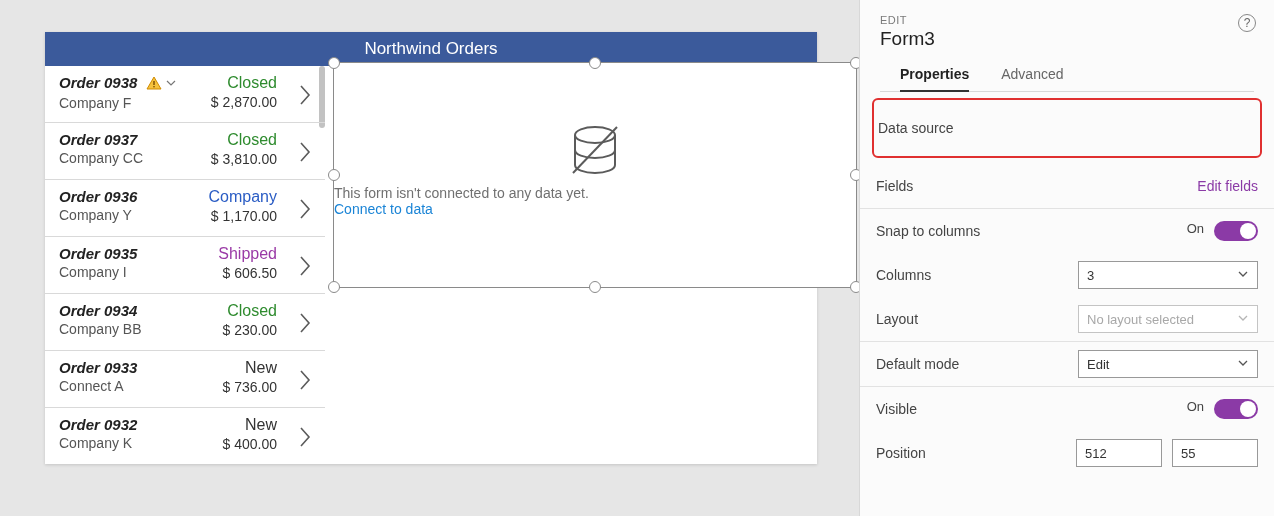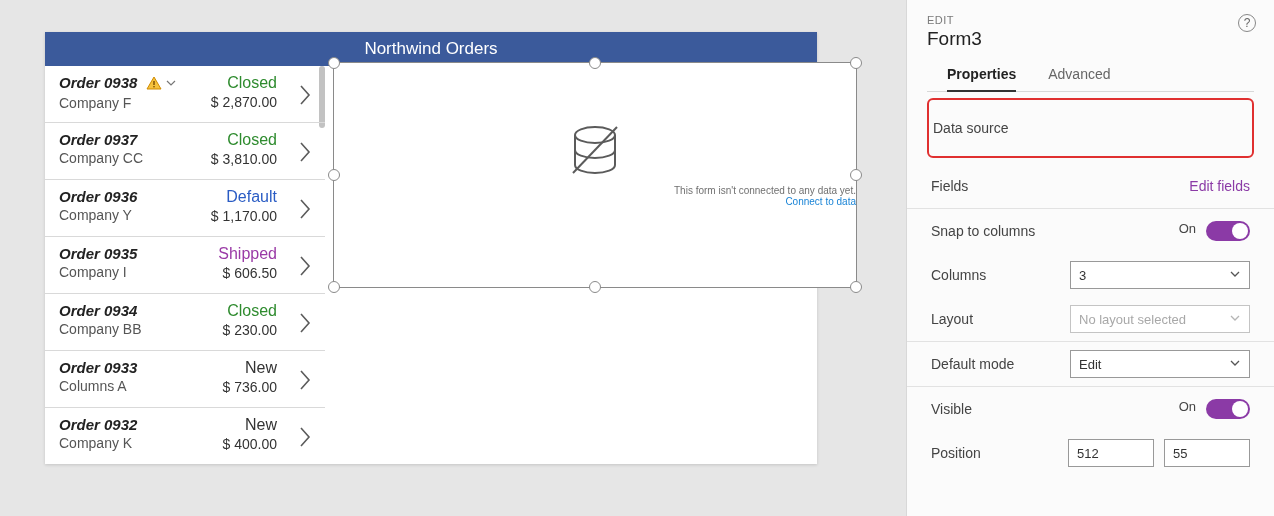--- a/index.html
+++ b/index.html
@@ -68,33 +68,33 @@
     position: absolute;
     left: 288px; top: 30px;
     width: 524px; height: 226px;
     border: 1px solid #8a8a8a;
     background: #fff;
   }
   .handle {
     position:absolute;width:12px;height:12px;border:1px solid #8a8a8a;background:#fff;border-radius:50%;
   }
   .empty-form {
-    text-align:right;
+    text-align:left;
     margin-top:62px;
     color:#707070;
-    font-size:10px;
+    font-size:14px;
   }
   .empty-form svg { display:block;margin:0 auto 8px auto; }
   .empty-link { color:#1a84d6; cursor:pointer; }
 
   
   .props {
     position:absolute;
     right:0; top:0;
-    width:368px; height:516px;
+    width:415px; height:516px;
     background:#fbfbfb;
     border-left:1px solid #d8d8d8;
     font-size:14px;
     color:#333;
   }
   .props-header {
     padding:14px 20px 0 20px;
     position:relative;
   }
   .props-header .edit-label { font-size:11px;color:#7a7a7a;letter-spacing:0.5px; }
@@ -112,21 +112,21 @@
     display:flex;gap:32px;
     padding:0 20px;
   }
   .tab {
     padding-bottom:8px;
     color:#666;cursor:pointer;
     font-size:14px;
   }
   .tab.active { color:#222;font-weight:600;border-bottom:2px solid #333;margin-bottom:-1px; }
 
-  .prop-block { border-bottom:1px solid #e2e2e2; padding:0 24px; }
+  .prop-block { border-bottom:1px solid #e2e2e2; padding:0 16px; }
   .prop-row {
     display:flex;align-items:center;justify-content:space-between;
     min-height:44px;
   }
   .prop-label { color:#444; }
   .prop-link { color:#8b3aa6;cursor:pointer; }
 
   .select {
     width:180px;height:28px;border:1px solid #999;background:#fff;
     padding:0 8px;display:flex;align-items:center;justify-content:space-between;
@@ -192,21 +192,21 @@
         <div class="order-price">$ 3,810.00</div>
         <div class="chevron-next">
           <svg width="14" height="22" viewBox="0 0 14 22">
             <path d="M3 2 L11 11 L3 20" fill="none" stroke="#5b5b5b" stroke-width="1.6"></path>
           </svg>
         </div>
       </div>
       <div class="order-row">
         <div class="order-title">Order 0936 </div>
         <div class="order-company">Company Y</div>
-        <div class="order-status" style="color:#2a5cc4">Default</div>
+        <div class="order-status" style="color:#2a5cc4">Company</div>
         <div class="order-price">$ 1,170.00</div>
         <div class="chevron-next">
           <svg width="14" height="22" viewBox="0 0 14 22">
             <path d="M3 2 L11 11 L3 20" fill="none" stroke="#5b5b5b" stroke-width="1.6"></path>
           </svg>
         </div>
       </div>
       <div class="order-row">
         <div class="order-title">Order 0935 </div>
         <div class="order-company">Company I</div>
@@ -224,21 +224,21 @@
         <div class="order-status" style="color:#2e8b2e">Closed</div>
         <div class="order-price">$ 230.00</div>
         <div class="chevron-next">
           <svg width="14" height="22" viewBox="0 0 14 22">
             <path d="M3 2 L11 11 L3 20" fill="none" stroke="#5b5b5b" stroke-width="1.6"></path>
           </svg>
         </div>
       </div>
       <div class="order-row">
         <div class="order-title">Order 0933 </div>
-        <div class="order-company">Columns A</div>
+        <div class="order-company">Connect A</div>
         <div class="order-status" style="color:#333333">New</div>
         <div class="order-price">$ 736.00</div>
         <div class="chevron-next">
           <svg width="14" height="22" viewBox="0 0 14 22">
             <path d="M3 2 L11 11 L3 20" fill="none" stroke="#5b5b5b" stroke-width="1.6"></path>
           </svg>
         </div>
       </div>
       <div class="order-row">
         <div class="order-title">Order 0932 </div>

